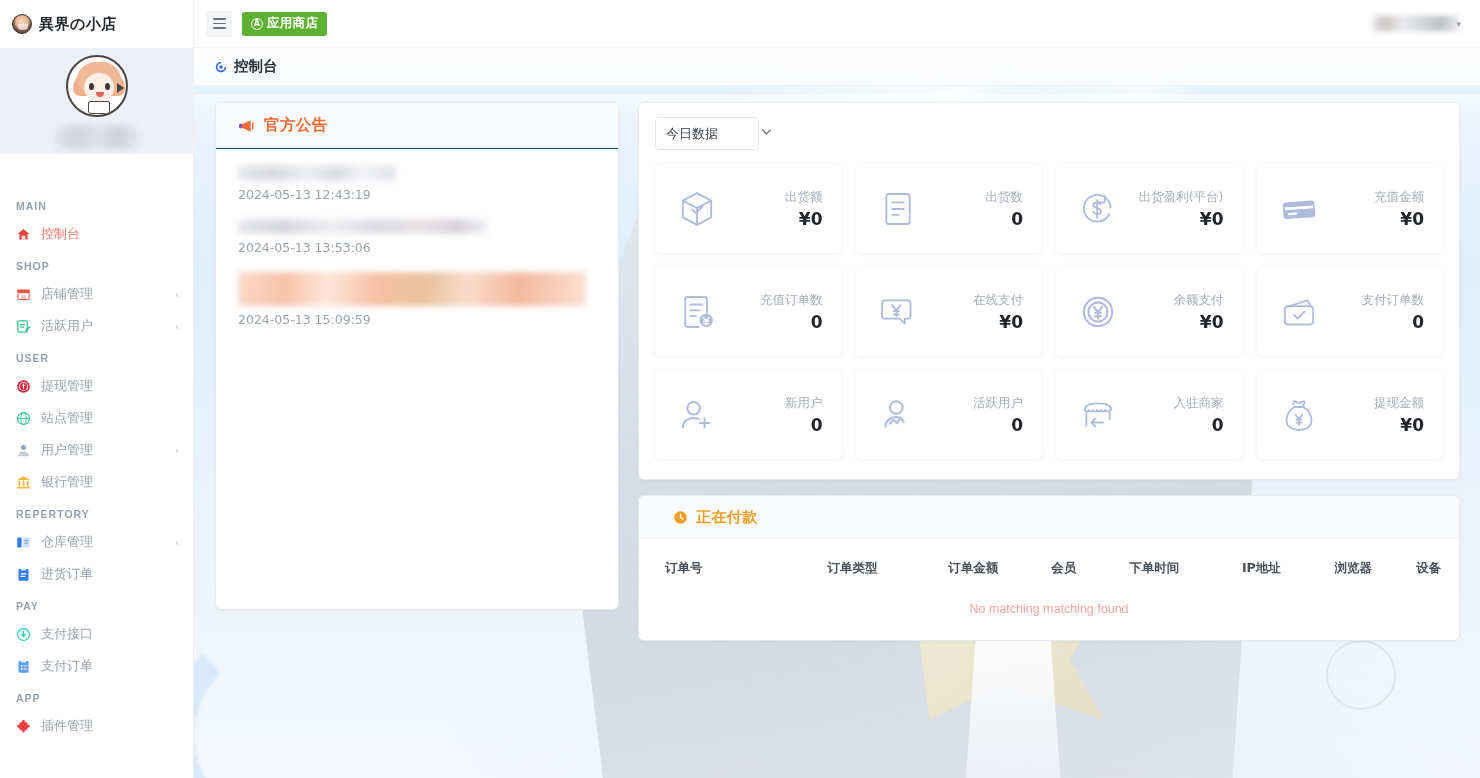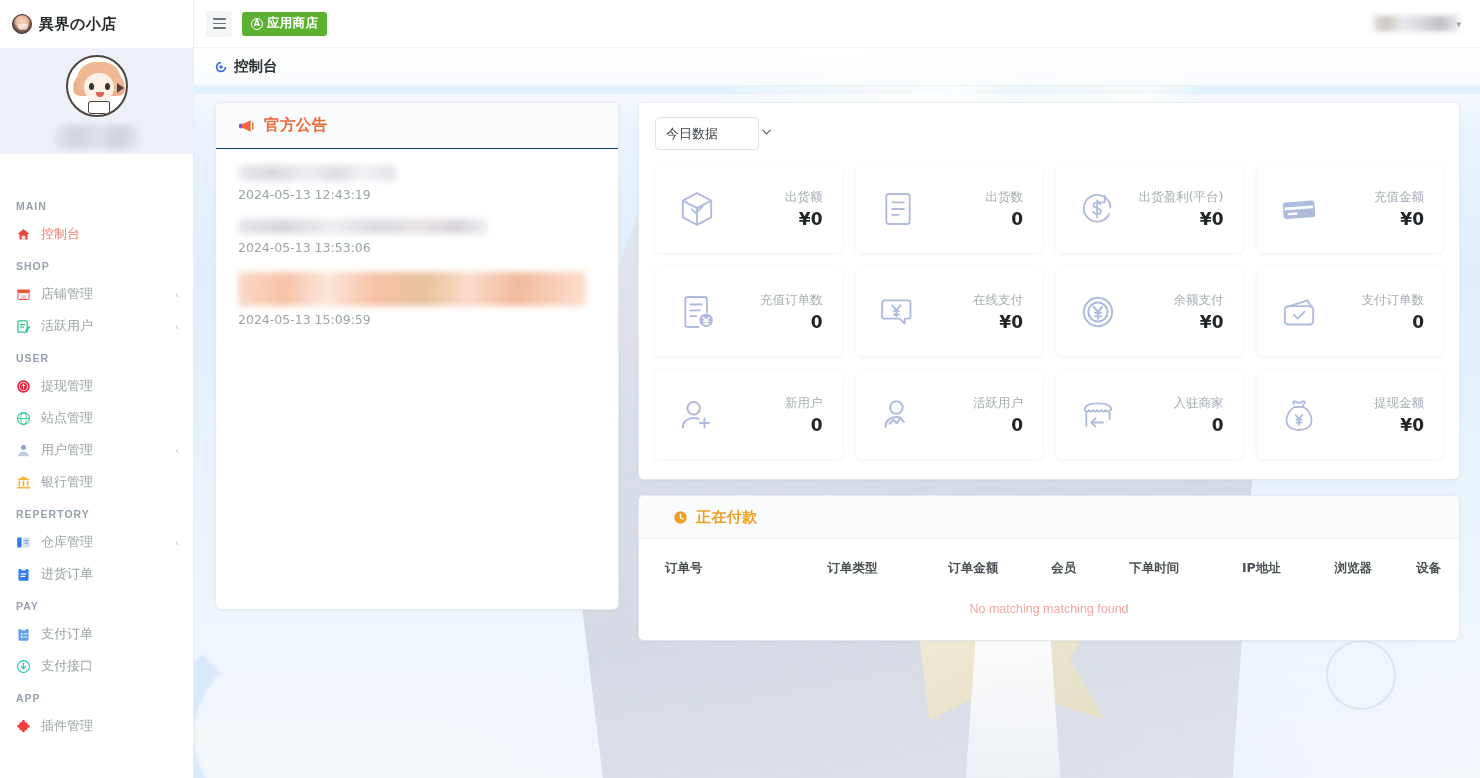--- a/index.html
+++ b/index.html
@@ -451,37 +451,37 @@
             <rect x="8" y="1.5" width="8" height="4" rx="1.2" fill="#e8eff9"></rect>
             <path d="M8 11h8M8 15h6" stroke="#ffffff" stroke-width="1.8" stroke-linecap="round"></path>
           </svg>
         </span>
         <span class="nav-label">进货订单</span>
       </div>
       <div class="nav-group-title">PAY</div>
       <div class="nav-item">
         <span class="nav-ico">
           <svg viewBox="0 0 24 24">
+            <circle cx="12" cy="12" r="9.5" fill="none" stroke="#1ec6b6" stroke-width="1.8"></circle>
+            <path d="M12 6.5v9M8.5 11.5 12 15.5l3.5-4" stroke="#1ec6b6" stroke-width="1.7" fill="none" stroke-linecap="round" stroke-linejoin="round"></path>
+          </svg>
+        </span>
+        <span class="nav-label">支付接口</span>
+      </div>
+      <div class="nav-item">
+        <span class="nav-ico">
+          <svg viewBox="0 0 24 24">
             <rect x="4" y="3" width="16" height="19" rx="2" fill="#5f9ef0"></rect>
             <rect x="8" y="1.5" width="8" height="4" rx="1.2" fill="#eaf2fc"></rect>
             <circle cx="9" cy="11" r="1.5" fill="#fff"></circle>
             <circle cx="9" cy="16" r="1.5" fill="#fff"></circle>
             <path d="M12.5 11h5M12.5 16h5" stroke="#fff" stroke-width="1.5" stroke-linecap="round"></path>
           </svg>
         </span>
         <span class="nav-label">支付订单</span>
-      </div>
-      <div class="nav-item">
-        <span class="nav-ico">
-          <svg viewBox="0 0 24 24">
-            <circle cx="12" cy="12" r="9.5" fill="none" stroke="#1ec6b6" stroke-width="1.8"></circle>
-            <path d="M12 6.5v9M8.5 11.5 12 15.5l3.5-4" stroke="#1ec6b6" stroke-width="1.7" fill="none" stroke-linecap="round" stroke-linejoin="round"></path>
-          </svg>
-        </span>
-        <span class="nav-label">支付接口</span>
       </div>
       <div class="nav-group-title">APP</div>
       <div class="nav-item">
         <span class="nav-ico">
           <svg viewBox="0 0 24 24">
             <path d="M10 2.5a2.3 2.3 0 0 1 4.2 1.3v1.4h2.6c.8 0 1.4.6 1.4 1.4v2.6h1.4a2.3 2.3 0 1 1 0 4.6h-1.4v2.6c0 .8-.6 1.4-1.4 1.4h-2.6v1.4a2.3 2.3 0 1 1-4.6 0v-1.4H7c-.8 0-1.4-.6-1.4-1.4v-2.6H4.2a2.3 2.3 0 1 1 0-4.6h1.4V6.6c0-.8.6-1.4 1.4-1.4h2.6V3.8c0-.5.1-.9.4-1.3z" fill="#ef3f3f"></path>
           </svg>
         </span>
         <span class="nav-label">插件管理</span>
       </div>

